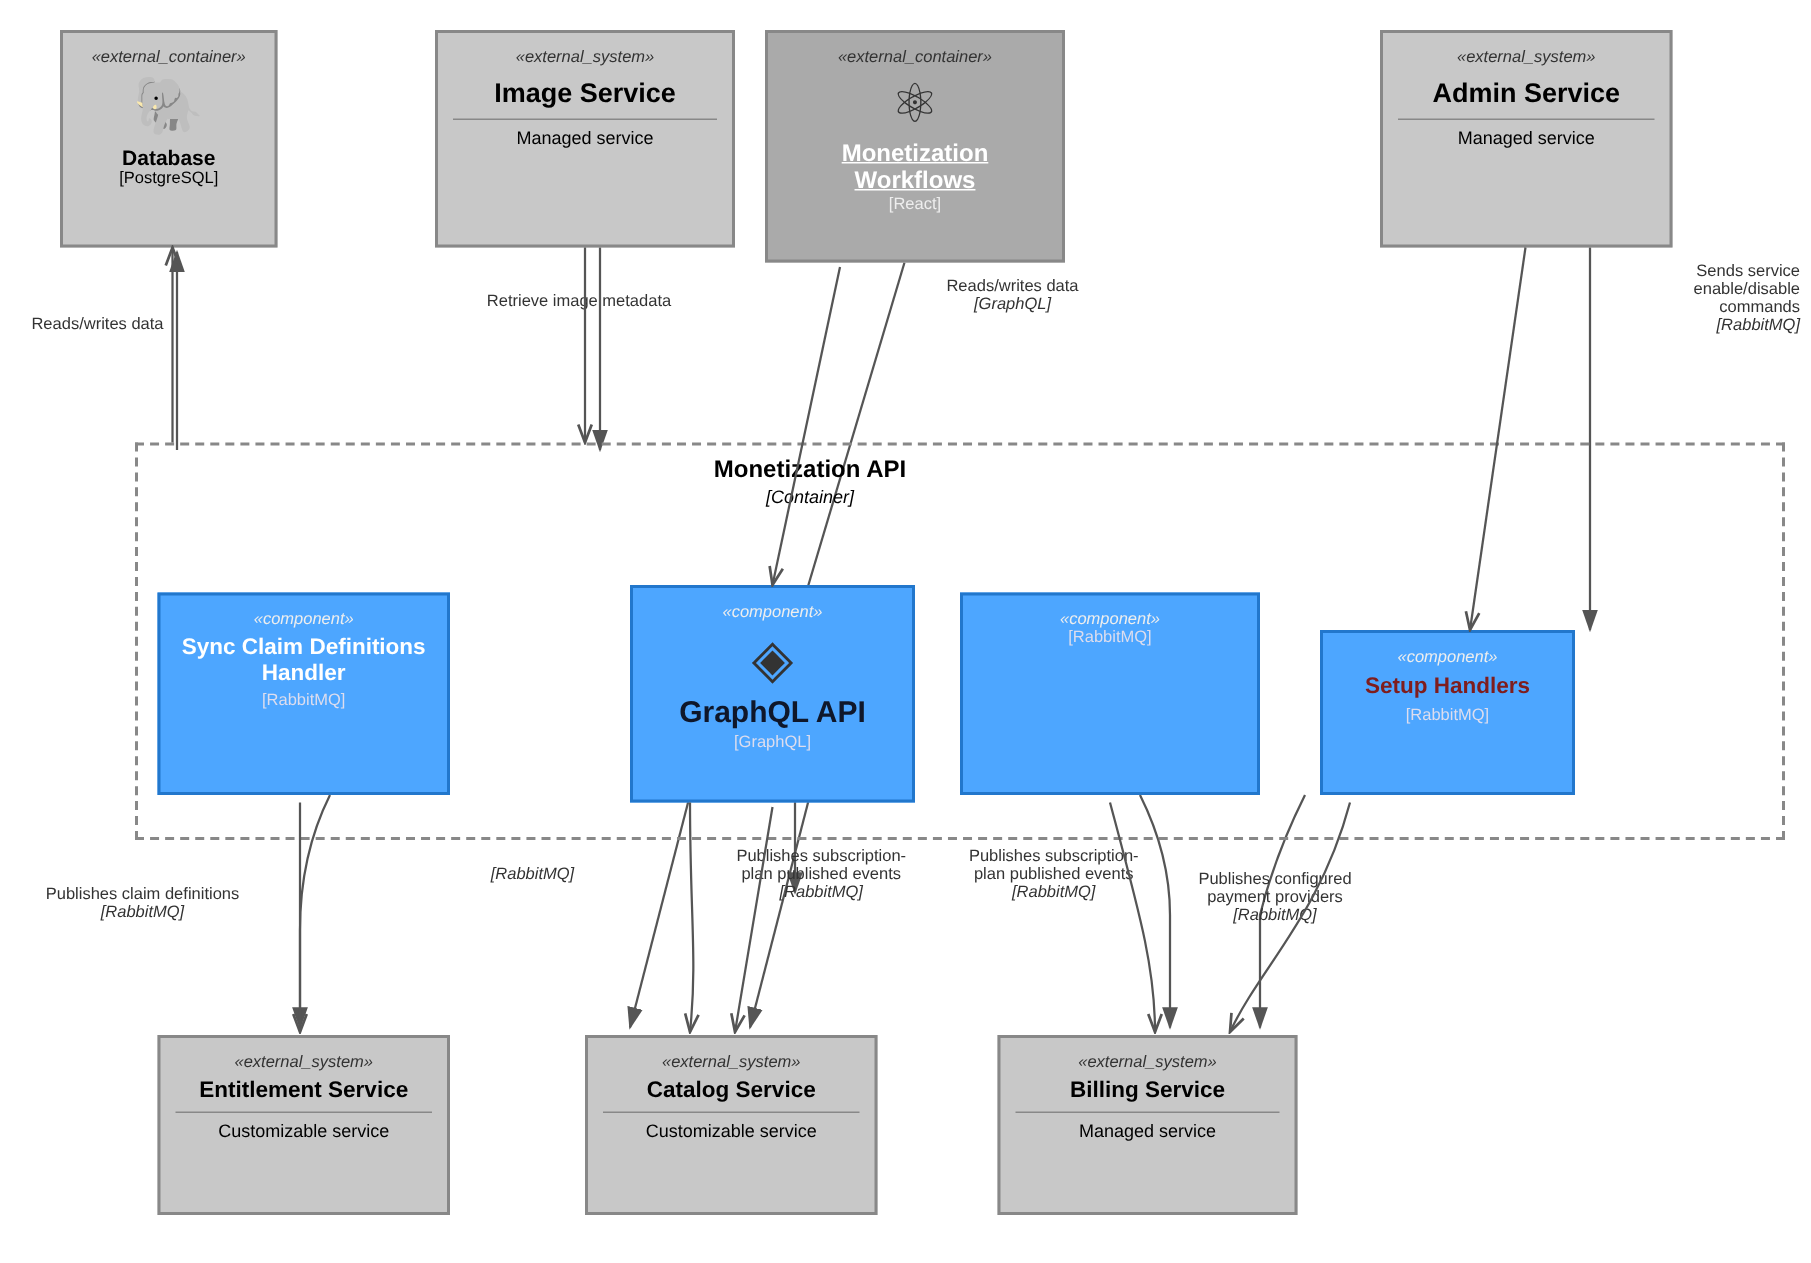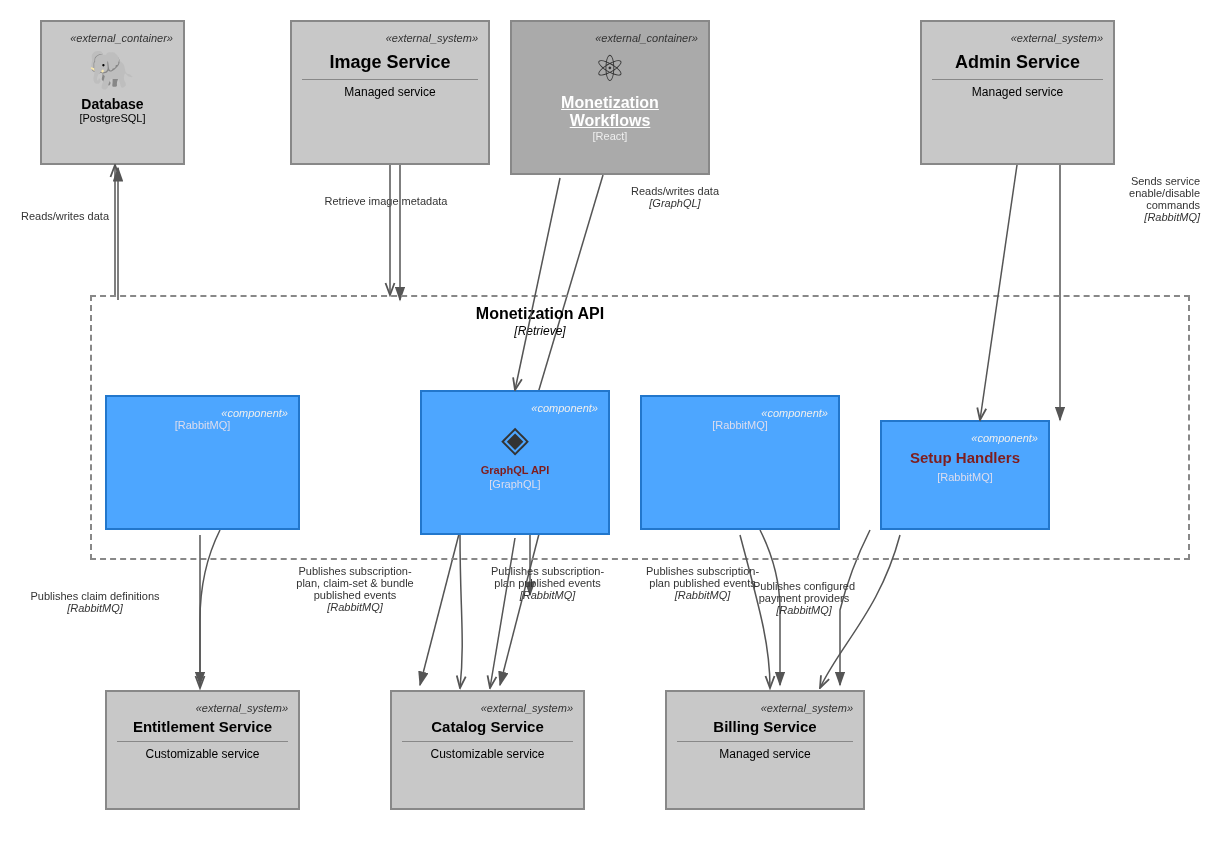--- a/index.html
+++ b/index.html
@@ -27,21 +27,20 @@
       background: #c8c8c8;
       text-align: center;
       padding: 8px;
     }
 
     .box .stereotype {
       font-style: italic;
       font-size: 11px;
       color: #333;
       display: block;
-      text-align: right;
     }
 
     .box .box-title {
       font-weight: bold;
       font-size: 14px;
       display: block;
     }
 
     .box .box-subtitle {
       font-size: 11px;
@@ -187,68 +186,69 @@
   <div class="arrow-label" style="left:1080px; top:175px; width:120px;text-align:right;">
     <span>Sends service enable/disable commands</span><br>
     <span class="tech">[RabbitMQ]</span>
   </div>
 
   <div class="dashed-container" style="left:90px; top:295px; width:1100px; height:265px;">
   </div>
 
   <div class="api-title" style="left:440px; top:305px; width:200px;">
     <span class="title-main">Monetization API</span><br>
-    <span class="title-sub">[Retrieve]</span>
+    <span class="title-sub">[Container]</span>
   </div>
 
   <div class="box box-blue" style="left:105px; top:395px; width:195px; min-height:135px; padding:10px; border-color:#2277cc;">
     <span class="stereotype" style="font-style:italic; color:#eee;">«component»</span>
+    <span class="box-title" style="font-size:15px; color:#fff; margin:4px 0;">Sync Claim Definitions Handler</span>
     <span class="box-subtitle" style="color:#dde;">[RabbitMQ]</span>
   </div>
 
   <div class="box box-blue" style="left:420px; top:390px; width:190px; min-height:145px; padding:10px; border-color:#2277cc;">
     <span class="stereotype" style="font-style:italic; color:#eee;">«component»</span>
 
     <span style="font-size:36px; display:block; margin:4px 0; color:#333;">◈</span>
-    <span class="box-title" style="font-size:11px; color:#7f1d1d; margin:2px 0;">GraphQL API</span>
+    <span class="box-title" style="font-size:20px; color:#0f172a; margin:2px 0;">GraphQL API</span>
     <span class="box-subtitle" style="color:#dde;">[GraphQL]</span>
   </div>
 
   <div class="box box-blue" style="left:640px; top:395px; width:200px; min-height:135px; padding:10px; border-color:#2277cc;">
     <span class="stereotype" style="font-style:italic; color:#eee;">«component»</span>
     <span class="box-subtitle" style="color:#dde;">[RabbitMQ]</span>
   </div>
 
   <div class="box box-blue" style="left:880px; top:420px; width:170px; min-height:110px; padding:10px; border-color:#2277cc;">
     <span class="stereotype" style="font-style:italic; color:#eee;">«component»</span>
     <span class="box-title" style="font-size:15px; color:#7f1d1d; margin:5px 0;">Setup Handlers</span>
     <span class="box-subtitle" style="color:#dde;">[RabbitMQ]</span>
   </div>
 
   <div class="arrow-label" style="left:30px; top:590px; width:130px;">
     <span>Publishes claim definitions</span><br>
     <span class="tech">[RabbitMQ]</span>
   </div>
 
   <div class="arrow-label" style="left:295px; top:565px; width:120px;">
-    <span>Publishes subscription-plan, claim-set &amp; bundle published events</span><br>
+    <br>
     <span class="tech">[RabbitMQ]</span>
   </div>
 
   <div class="arrow-label" style="left:490px; top:565px; width:115px;">
     <span>Publishes subscription-plan published events</span><br>
     <span class="tech">[RabbitMQ]</span>
   </div>
 
   <div class="arrow-label" style="left:645px; top:565px; width:115px;">
     <span>Publishes subscription-plan published events</span><br>
     <span class="tech">[RabbitMQ]</span>
   </div>
 
-  <div class="arrow-label" style="left:749px; top:580px; width:110px;">
+  <div class="arrow-label" style="left:795px; top:580px; width:110px;">
     <span>Publishes configured payment providers</span><br>
     <span class="tech">[RabbitMQ]</span>
   </div>
 
   <div class="box" style="left:105px; top:690px; width:195px; min-height:120px; padding:10px;">
     <span class="stereotype">«external_system»</span>
     <span class="box-title" style="font-size:15px; margin:4px 0;">Entitlement Service</span>
     <span class="box-desc">Customizable service</span>
   </div>
 

